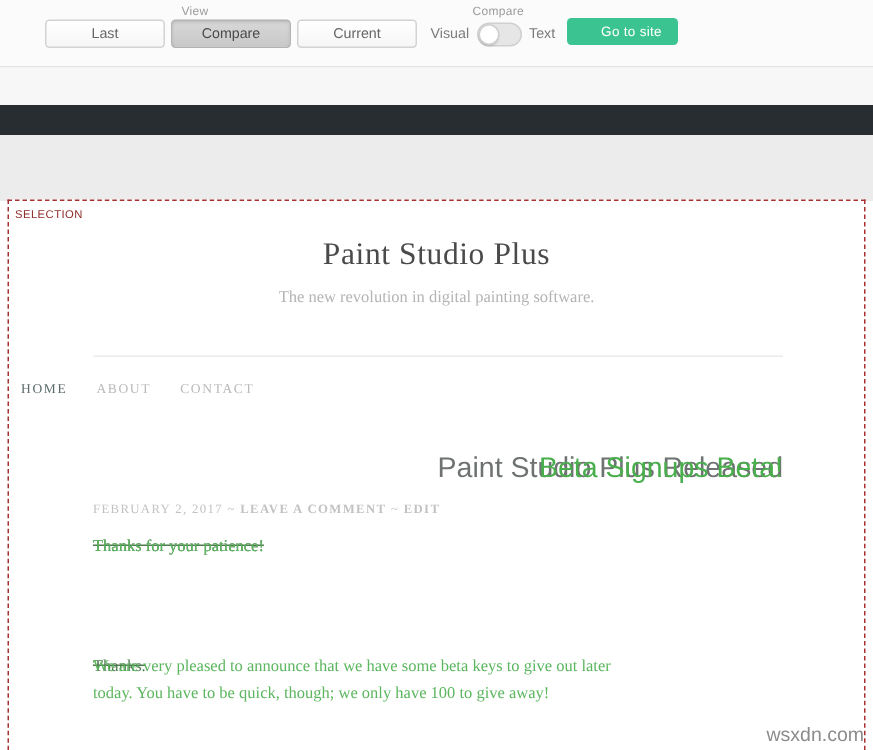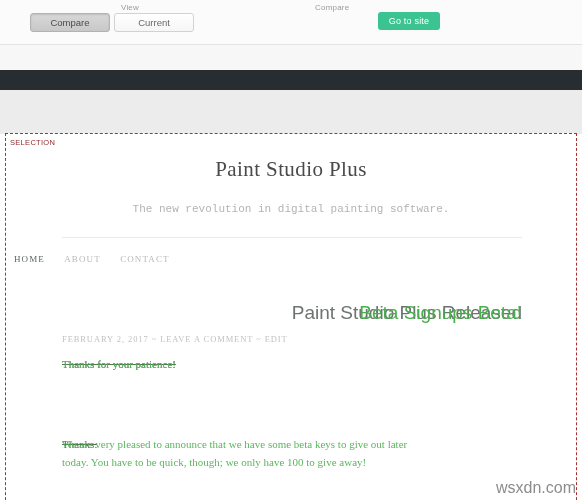--- a/index.html
+++ b/index.html
@@ -106,20 +106,21 @@
     width: 62px;
     height: 18px;
     line-height: 18px;
     text-align: center;
     border-radius: 3px;
     color: #ffffff;
     font-size: 9px;
     letter-spacing: 0.2px;
     cursor: pointer;
     font-family: "Liberation Sans", sans-serif;
+    padding-left: 12px;
   }
 
   
   #gap-strip {
     position: absolute;
     left: 0; top: 45px;
     width: 582px; height: 25px;
     background: #f7f7f7;
   }
   #dark-bar {
@@ -161,24 +162,24 @@
     width: 100%;
     text-align: center;
   }
   #site-title {
     font-family: "Liberation Serif", serif;
     font-size: 21px;
     color: #4a4a4a;
     letter-spacing: 0.4px;
   }
   #site-tagline {
-    font-family: Liberation Mono, monospace;
+    font-family: Liberation Serif, serif;
     font-size: 11px;
     color: #b4b4b4;
-    margin-top: 21px;
+    margin-top: 10px;
     text-align: center;
   }
   #nav-rule {
     position: absolute;
     left: 56px; top: 103px;
     width: 460px;
     height: 1px;
     background: #ebebeb;
   }
   #site-nav {
@@ -233,21 +234,21 @@
   .t-new { color: #49ae4c; }
 
   #post-meta {
     margin-top: 8px;
     font-family: "Liberation Serif", serif;
     font-size: 8.5px;
     letter-spacing: 0.9px;
     color: #c2c2c2;
     white-space: nowrap;
   }
-  .meta-link { color: #c2c2c2; cursor: pointer; }
+  .meta-link { color: #c2c2c2; cursor: pointer; font-weight: bold; }
 
   .body-stack {
     position: relative;
     margin-top: 11px;
     height: 110px;
   }
   .para {
     font-family: "Liberation Serif", serif;
     font-size: 11px;
     line-height: 18px;
@@ -260,40 +261,48 @@
   .bold { font-weight: bold; }
 
   .blk-a { position: absolute; left: 0; top: 0;  width: 100%; }
   .blk-b { position: absolute; left: 0; top: 42px; width: 100%; }
   .blk-c { position: absolute; left: 0; top: 80px; width: 100%; }
 
   #watermark {
     position: absolute;
     right: 6px;
     bottom: 3px;
-    font-size: 16px;
+    font-size: 13px;
     color: #8c8c8c;
     font-family: "Liberation Sans", sans-serif;
     z-index: 50;
   }
 </style>
 </head>
 <body>
 
 <div id="toolbar">
 
   <div class="group-label" id="view-label">View</div>
 
   <div class="group-label" id="compare-label">Compare</div>
 
   <div class="btn-group">
+    <div class="seg-btn">Last</div>
     <div class="seg-btn active">Compare</div>
     <div class="seg-btn">Current</div>
   </div>
 
+  <div id="compare-ctl">
+    <span class="tgl-text">Visual</span>
+    <div id="toggle-switch">
+      <div id="toggle-knob"></div>
+    </div>
+    <span class="tgl-text">Text</span>
+  </div>
 
   <div id="goto-site-button" style="background: rgb(59, 196, 146);">Go to site</div>
 </div>
 
 <div id="gap-strip"></div>
 <div id="dark-bar" style="background: rgb(40, 45, 50);"></div>
 <div id="gray-strip"></div>
 
 <div id="selection-frame" style="border-color: rgb(168, 48, 48);">
 

